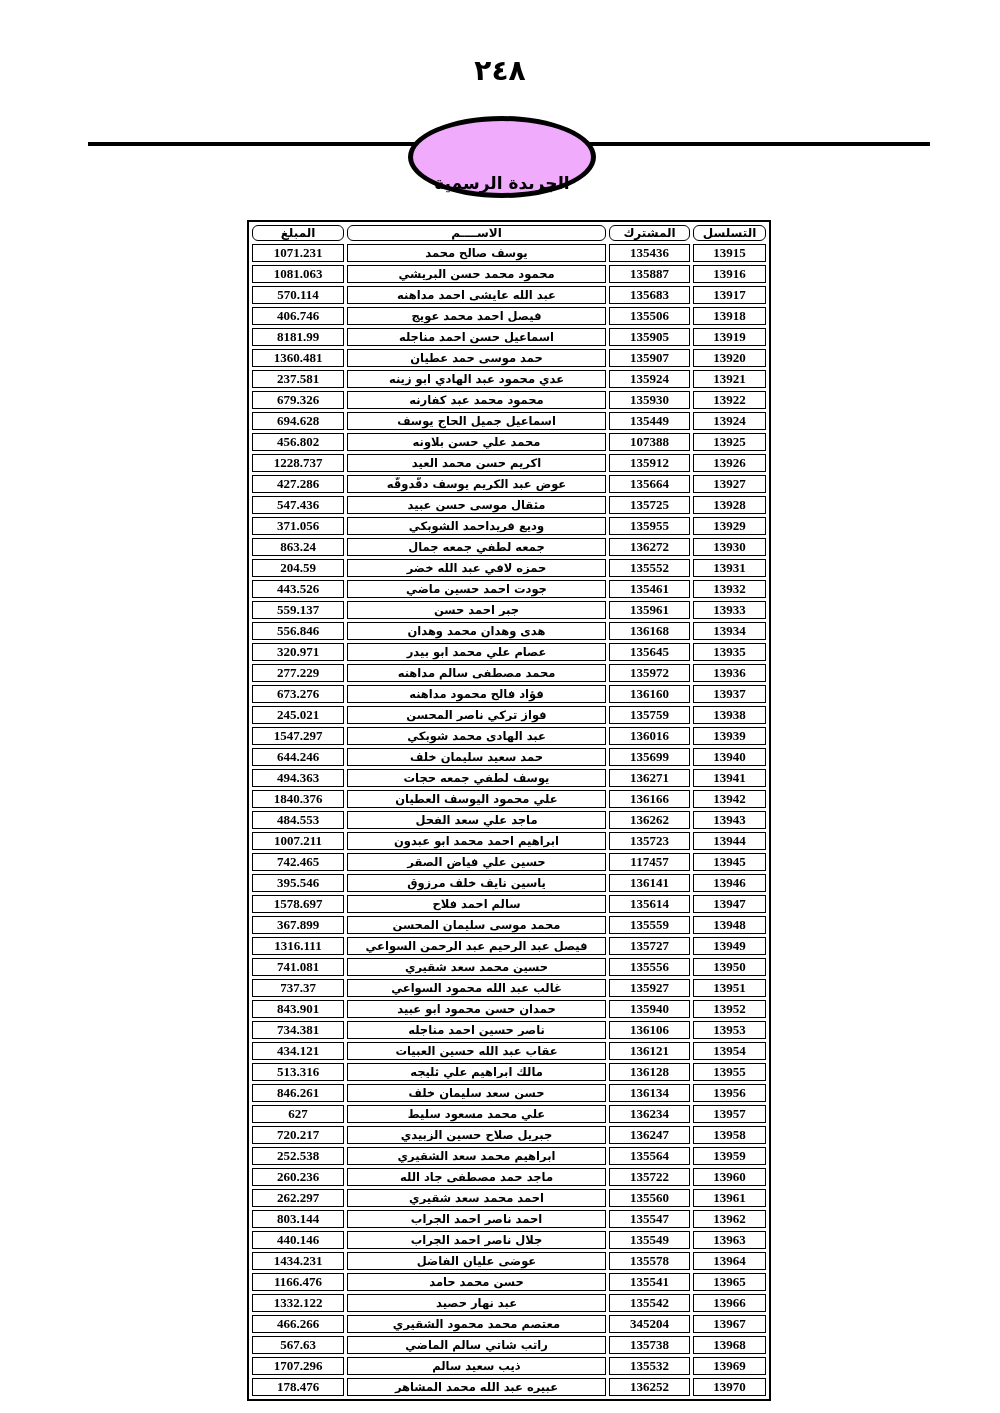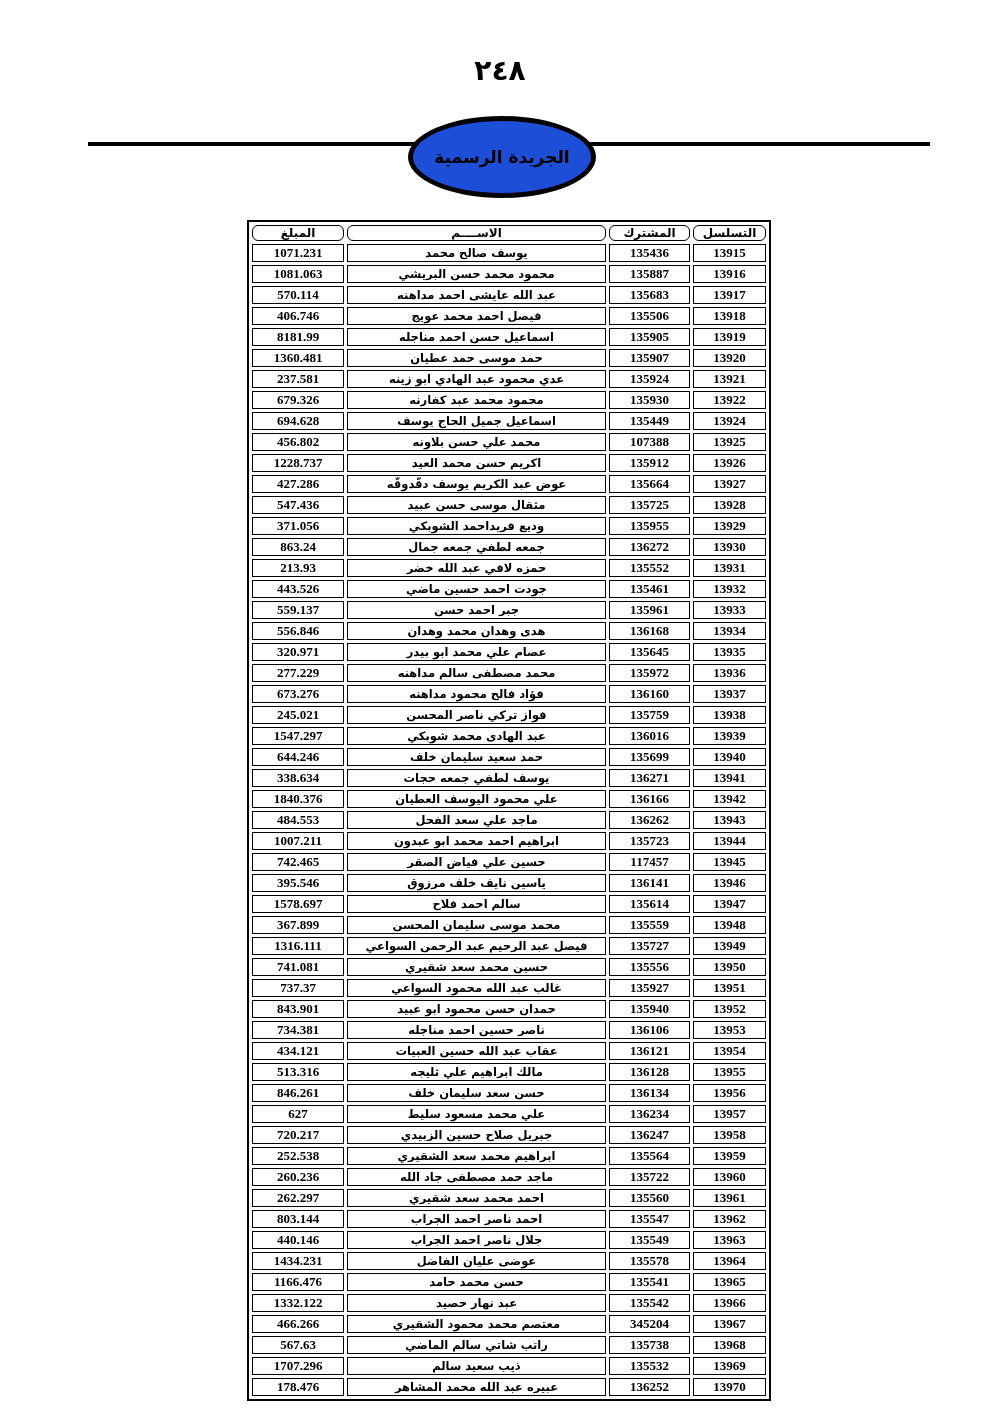--- a/index.html
+++ b/index.html
@@ -35,26 +35,26 @@
     width: 842px;
     height: 4px;
     background: #000;
   }
   .banner-oval {
     position: absolute;
     top: 84px;
     left: 408px;
     width: 188px;
     height: 82px;
-    background: #1d4ed8;
+    background: #f0abfc;
     border: 5px solid #000;
     border-radius: 50%;
     box-sizing: border-box;
     display: flex;
-    align-items: center;
+    align-items: flex-end;
     justify-content: center;
     z-index: 2;
   }
   .banner-oval span {
     font-size: 17px;
     font-weight: bold;
     white-space: nowrap;
   }
   table.gazette {
     position: absolute;
@@ -208,21 +208,21 @@
         <tr>
           <td class="num">13930</td>
           <td class="num">136272</td>
           <td class="name">جمعه لطفي جمعه جمال</td>
           <td class="num">863.24</td>
         </tr>
         <tr>
           <td class="num">13931</td>
           <td class="num">135552</td>
           <td class="name">حمزه لافي عبد الله خضر</td>
-          <td class="num">213.93</td>
+          <td class="num">204.59</td>
         </tr>
         <tr>
           <td class="num">13932</td>
           <td class="num">135461</td>
           <td class="name">جودت احمد حسين ماضي</td>
           <td class="num">443.526</td>
         </tr>
         <tr>
           <td class="num">13933</td>
           <td class="num">135961</td>
@@ -268,21 +268,21 @@
         <tr>
           <td class="num">13940</td>
           <td class="num">135699</td>
           <td class="name">حمد سعيد سليمان خلف</td>
           <td class="num">644.246</td>
         </tr>
         <tr>
           <td class="num">13941</td>
           <td class="num">136271</td>
           <td class="name">يوسف لطفي جمعه حجات</td>
-          <td class="num">338.634</td>
+          <td class="num">494.363</td>
         </tr>
         <tr>
           <td class="num">13942</td>
           <td class="num">136166</td>
           <td class="name">علي محمود اليوسف العطيان</td>
           <td class="num">1840.376</td>
         </tr>
         <tr>
           <td class="num">13943</td>
           <td class="num">136262</td>

